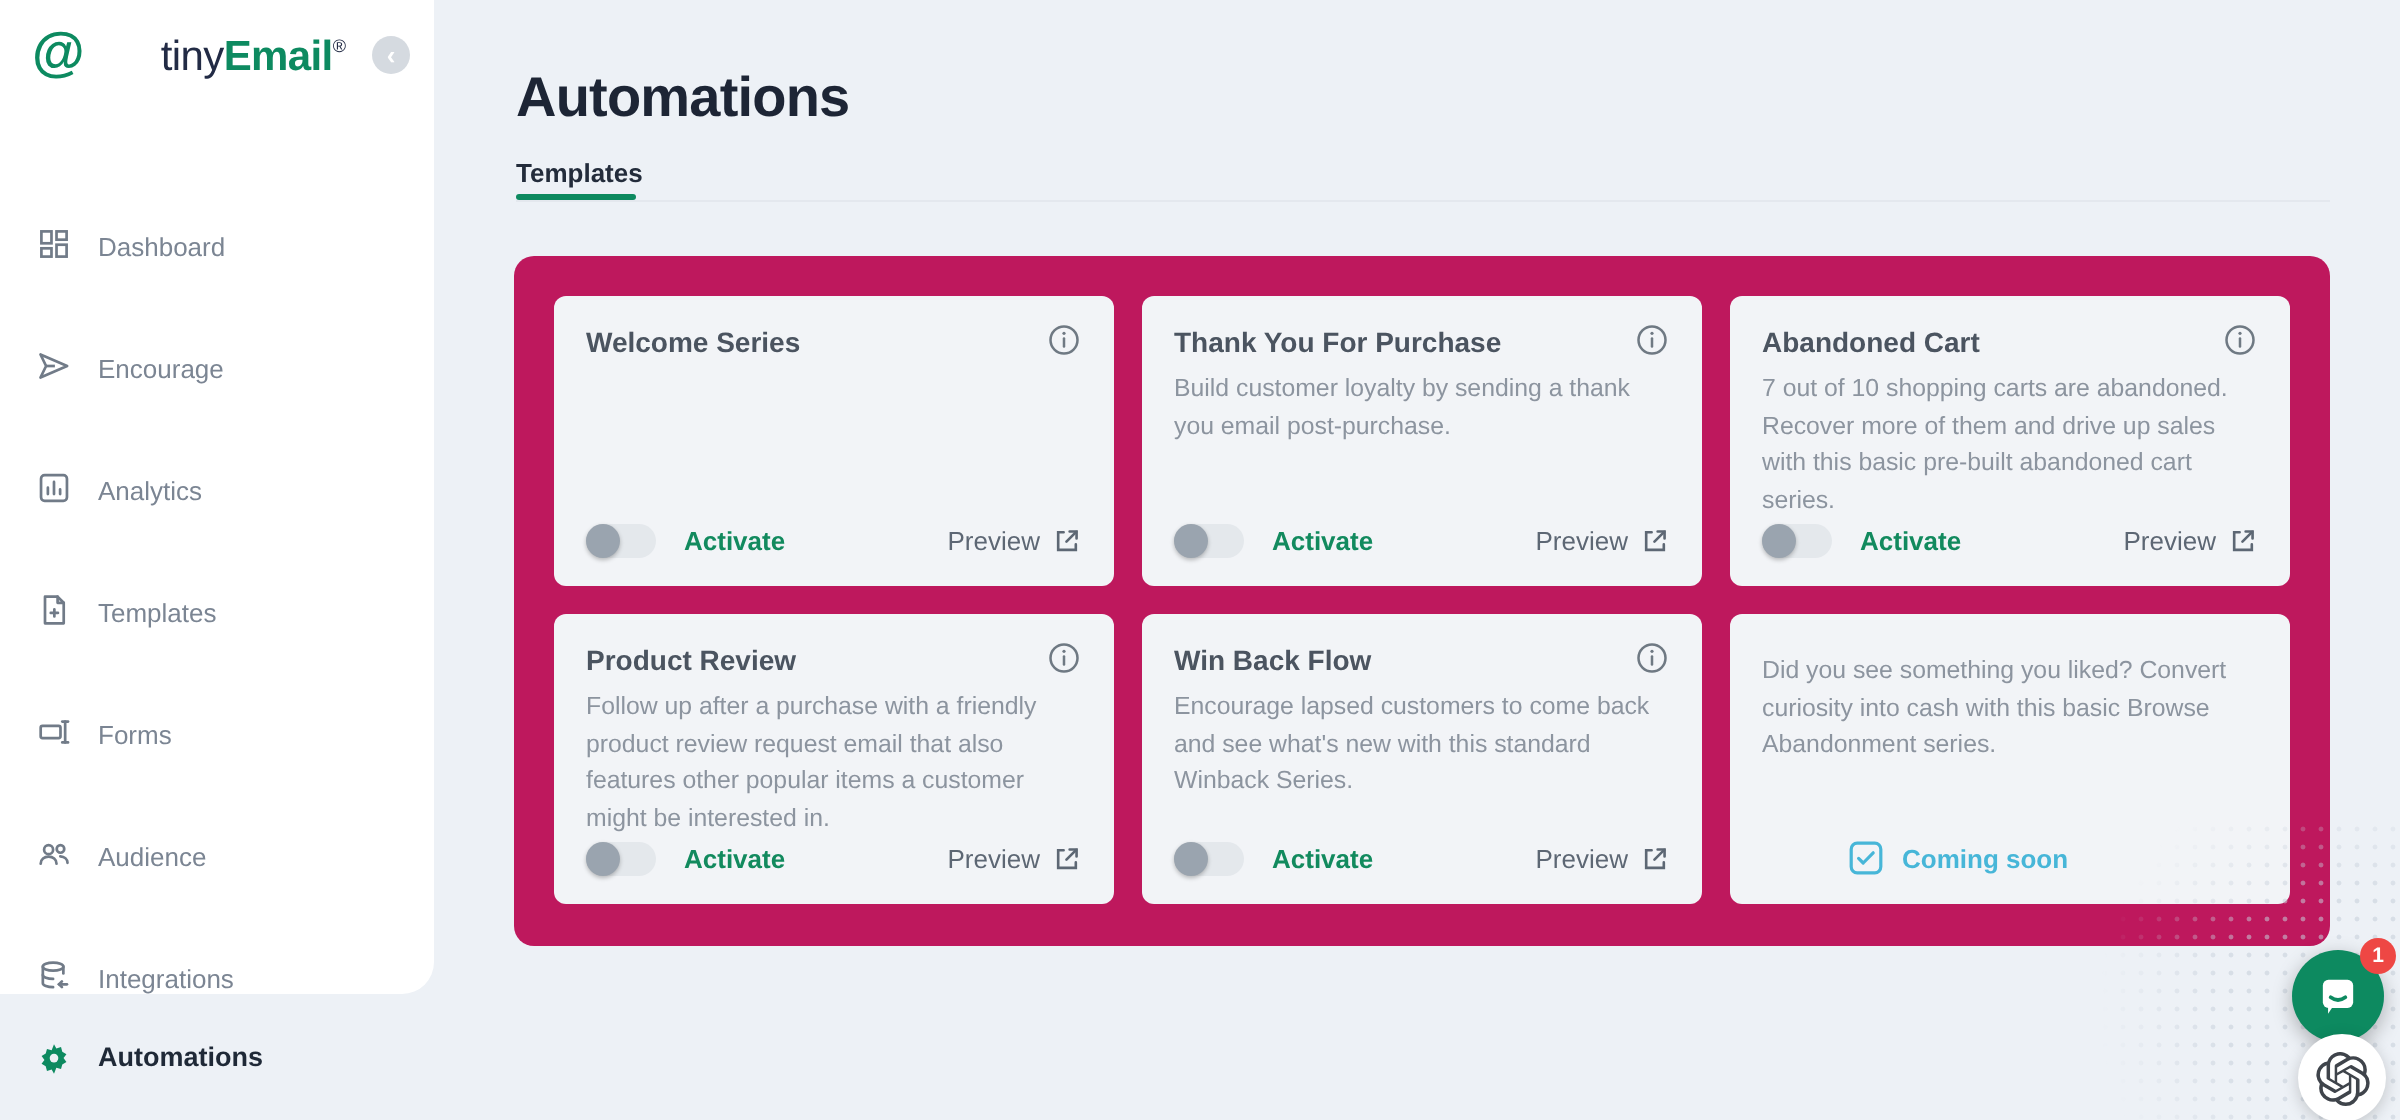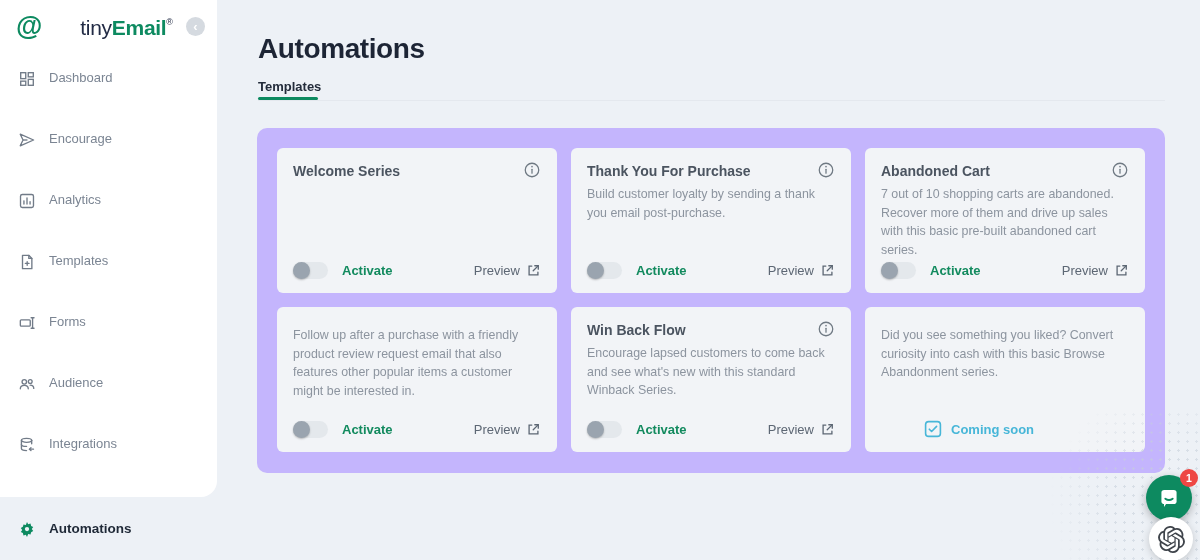--- a/index.html
+++ b/index.html
@@ -16,36 +16,36 @@
   .logo-row { display:flex; align-items:center; padding:13px 12px 0 16px; }
   .logo-at { color:#0d8a60; font-size:27px; font-weight:700; line-height:1; margin-right:6px; }
   .logo-name { font-size:21px; letter-spacing:-0.3px;margin-left:32px; }
   .logo-tiny { color:#222b45; font-weight:500; }
   .logo-email { color:#0d8a60; font-weight:700; }
   .logo-reg { font-size:9px; color:#222b45; vertical-align:top; position:relative; top:1px; }
   .collapse-btn { margin-left:auto; width:19px; height:19px; border-radius:50%;
     background:#d5dae0; color:#ffffff; font-size:13px; font-weight:700;
     display:flex; align-items:center; justify-content:center; line-height:1; cursor:pointer; }
   .menu { position:absolute; top:70px; left:0; right:0; }
-  .menu-item { height:61px; display:flex; align-items:flex-start; padding-left:18px; cursor:pointer; }
+  .menu-item { height:61px; display:flex; align-items:flex-end; padding-left:18px; cursor:pointer; }
   .menu-item .mi-icon { width:18px; height:18px; margin-right:13px; flex:0 0 auto; display:flex; }
   .menu-item .mi-label { font-size:13px; color:#7b8593; }
   .active-row { position:absolute; left:0; top:497px; width:217px; height:63px;
     display:flex; align-items:center; padding-left:18px; cursor:pointer; }
   .active-row .mi-icon { width:18px; height:18px; margin-right:13px; display:flex; }
   .active-row .mi-label { font-size:13.5px; font-weight:700; color:#1f2937; }
   
   .page-title { position:absolute; left:258px; top:33px; font-size:28px; font-weight:700;
     letter-spacing:-0.4px; color:#1d2535; }
   .tab-label { position:absolute; left:258px; top:79px; font-size:13px; font-weight:700; color:#232c3b; cursor:pointer; }
   .tab-underline { position:absolute; left:258px; top:97px; width:60px; height:3px; background:#0d8a60; border-radius:2px; }
   .tabs-hairline { position:absolute; left:258px; top:100px; width:907px; height:1px; background:#e4e8ee; }
   
   .container { position:absolute; left:257px; top:128px; width:908px; height:345px;
-    background:#c4b5fd; border-radius:10px; padding:20px;
+    background:#be185d; border-radius:10px; padding:20px;
     display:grid; grid-template-columns:repeat(3,280px); grid-auto-rows:145px; gap:14px; }
   .card { background:#f2f4f7; border-radius:6px; padding:13px 16px 14px 16px;
     display:flex; flex-direction:column; }
   .card-head { display:flex; align-items:flex-start; justify-content:space-between; }
   .card-title { font-size:14px; font-weight:700; color:#4b5460; padding-top:2px; }
   .info-btn { cursor:pointer; display:flex; }
   .card-desc { font-size:12.4px; line-height:1.5; color:#8c949f; margin-top:6px; }
   .card-foot { margin-top:auto; display:flex; align-items:center; }
   .toggle { width:35px; height:17px; border-radius:9px; background:#e4e8ec; position:relative; cursor:pointer; flex:0 0 auto; }
   .toggle .knob { position:absolute; left:0; top:0; width:17px; height:17px; border-radius:50%;
@@ -261,20 +261,30 @@
               <path d="M6.2 3.3H3.3v9.4h9.4V9.8"></path>
               <path d="M9.4 2.9h3.7v3.7"></path>
               <path d="M12.9 3.1 7.7 8.3"></path>
             </svg>
           </span>
         </span>
     </div>
   </div>
 
   <div class="card">
+    <div class="card-head">
+      <div class="card-title">Product Review</div>
+      <div class="info-btn">
+          <svg width="18" height="18" viewBox="0 0 20 20" fill="none" stroke="#6f7983" stroke-width="1.4">
+            <circle cx="10" cy="10" r="7.5"></circle>
+            <path d="M10 9.2v4.4" stroke-linecap="round"></path>
+            <circle cx="10" cy="6.3" r="0.9" fill="#6f7983" stroke="none"></circle>
+          </svg>
+        </div>
+    </div>
     <div class="card-desc">Follow up after a purchase with a friendly product review request email that also features other popular items a customer might be interested in.</div>
     <div class="card-foot">
       <div class="toggle">
           <div class="knob"></div>
         </div>
       <span class="activate">Activate</span>
       <span class="preview">
           <span>Preview</span>
           <span style="display:flex;">
             <svg width="15" height="15" viewBox="0 0 16 16" fill="none" stroke="#5d6774" stroke-width="1.4" stroke-linecap="round">

